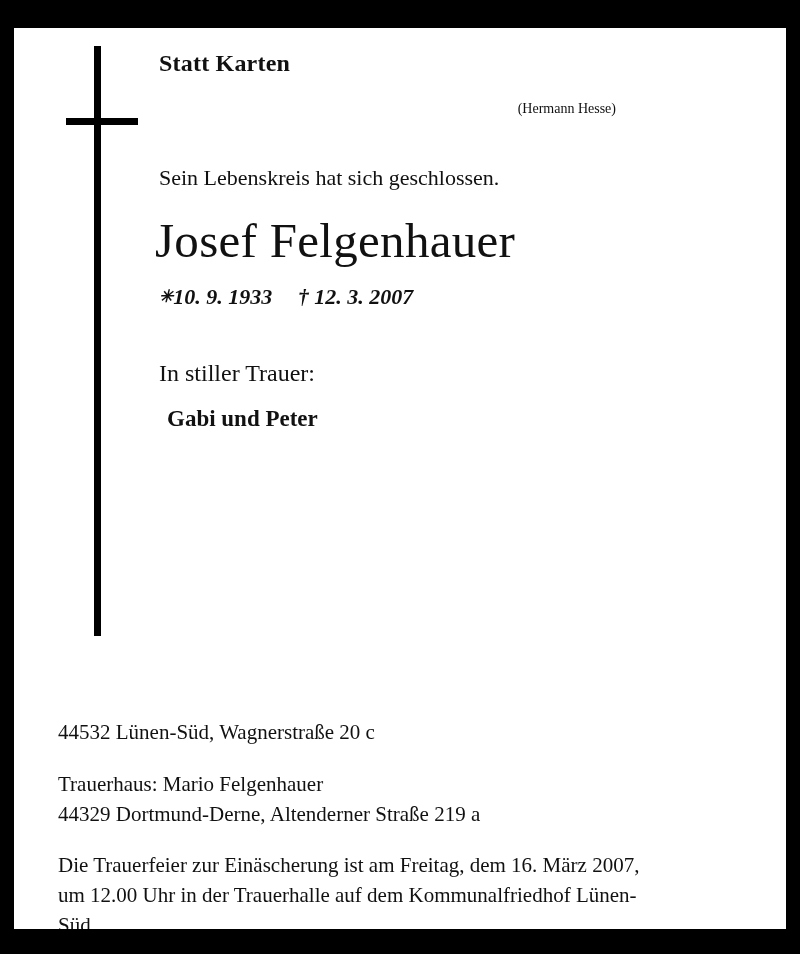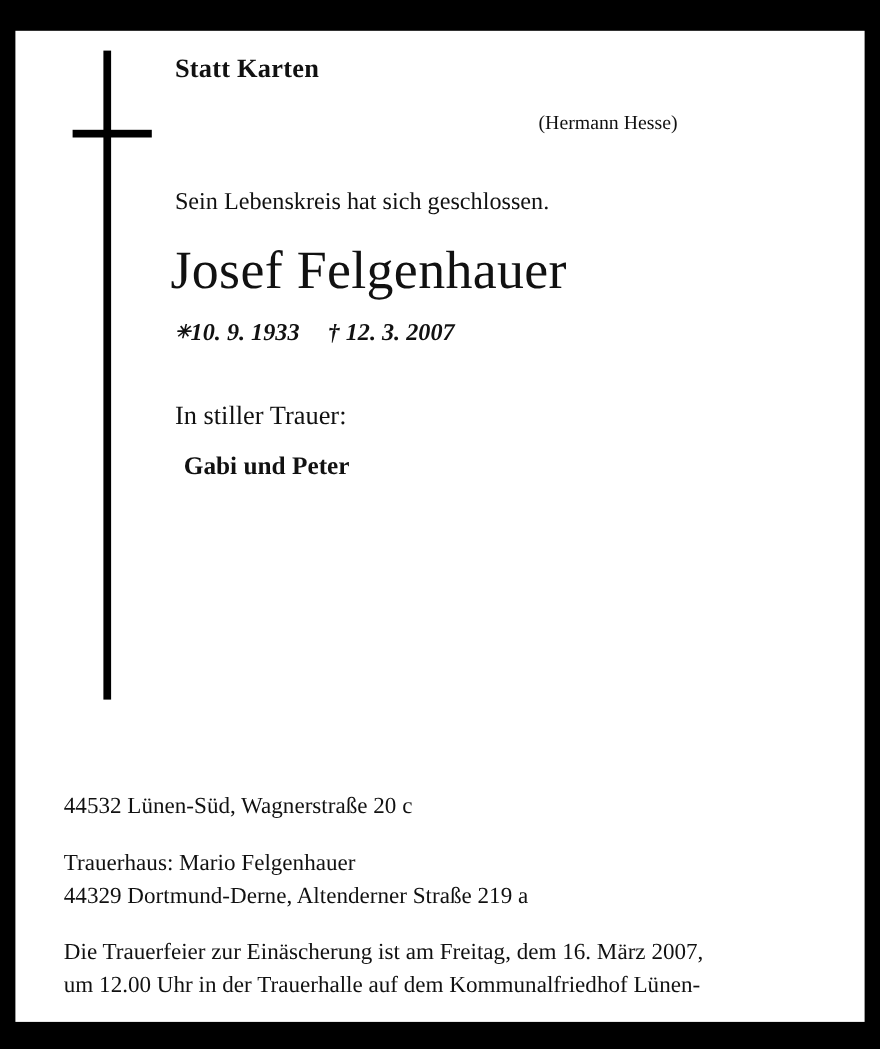--- a/index.html
+++ b/index.html
@@ -70,21 +70,21 @@
 
   .poem {
     font-size: 21px;
     line-height: 1.42;
     margin-bottom: 6px;
   }
   .poem-line {
     white-space: pre;
   }
   .poem-author {
-    font-size: 18px;
+    font-size: 14px;
     text-align: right;
     padding-right: 144px;
     margin-top: 2px;
   }
 
   .lead-line {
     font-size: 22px;
     margin-top: 48px;
   }
 
@@ -183,17 +183,18 @@
       <div class="block">
         <div>44532 Lünen-Süd, Wagnerstraße 20 c</div>
       </div>
       <div class="block">
         <div>Trauerhaus: Mario Felgenhauer</div>
         <div>44329 Dortmund-Derne, Altenderner Straße 219 a</div>
       </div>
       <div class="block ceremony">
         <div>Die Trauerfeier zur Einäscherung ist am Freitag, dem 16. März 2007,</div>
         <div>um 12.00 Uhr in der Trauerhalle auf dem Kommunalfriedhof Lünen-</div>
+        <div>Süd.</div>
       </div>
     </div>
 
   </div>
 </div>
 
 </body></html>

